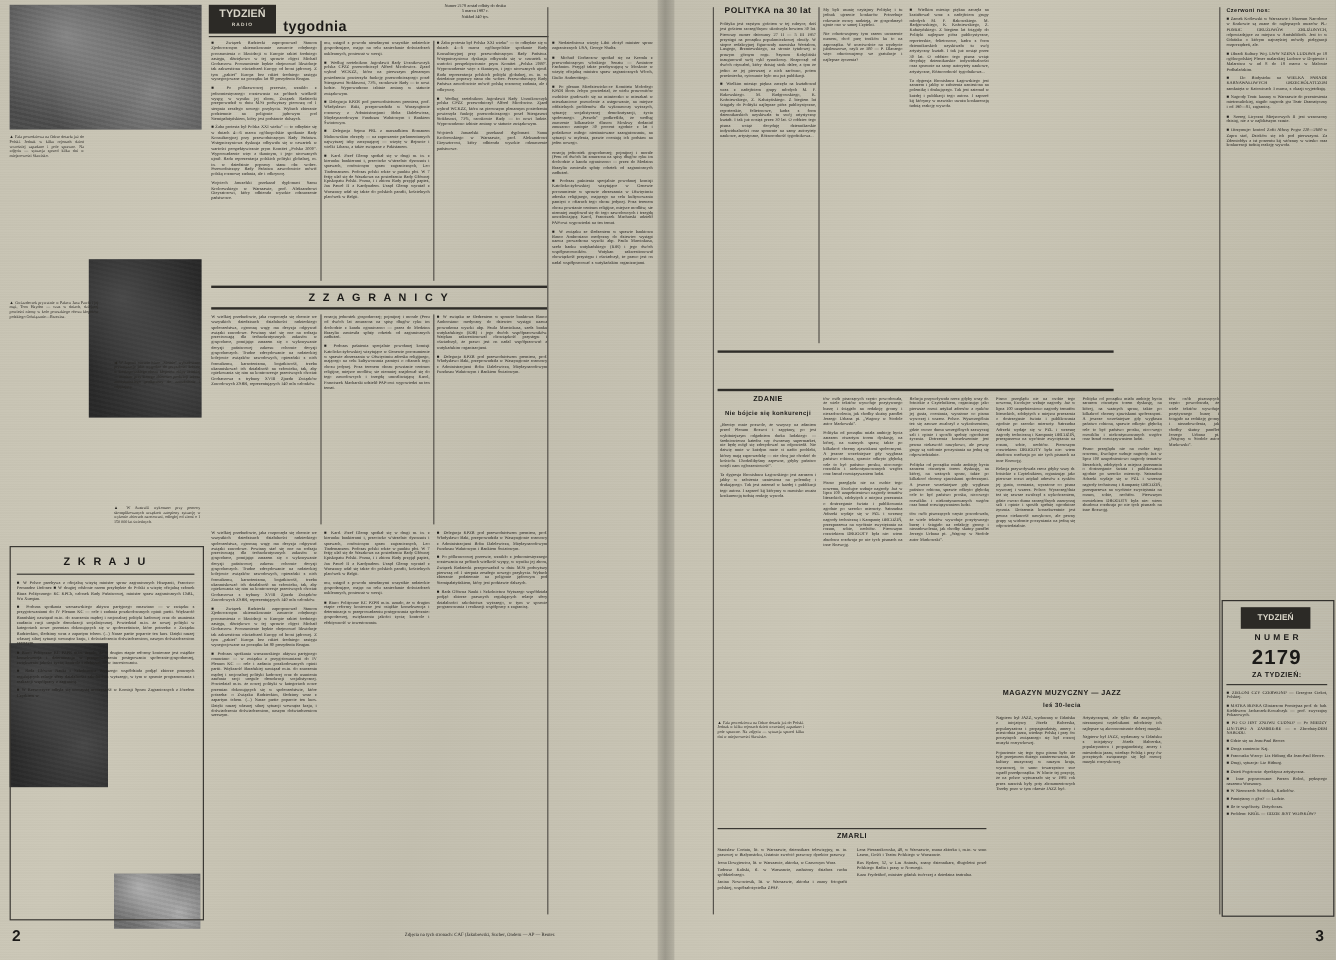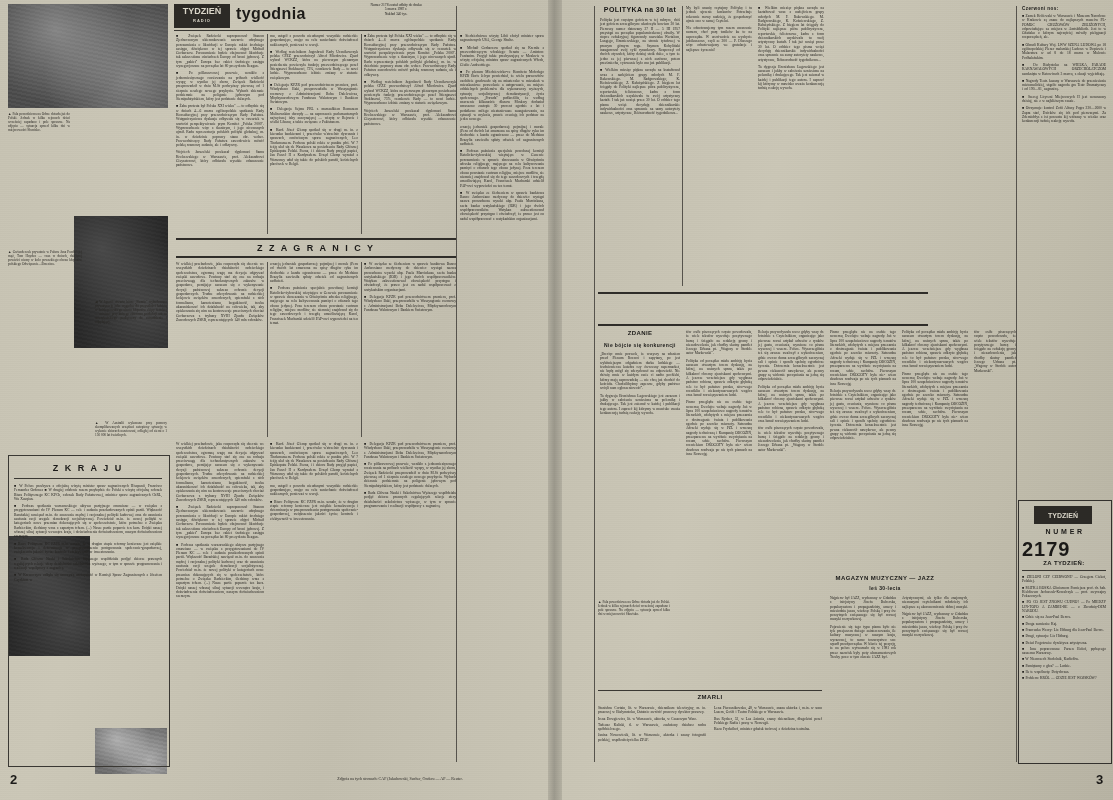--- a/index.html
+++ b/index.html
@@ -73,39 +73,39 @@
     font-family:"Liberation Sans", sans-serif;
     font-weight:bold;font-size:13px;
   }
   .footer{
     font-size:4px;text-align:center;color:#2b2926;
     font-family:"Liberation Serif", serif;
   }
   .adbox{border:1px solid #33312d;background:rgba(255,255,255,0.06);}
   .num-big{
     font-family:"Liberation Sans", sans-serif;
-    font-weight:bold;font-size:20px;letter-spacing:1px;
+    font-weight:bold;font-size:17px;text-align:center;letter-spacing:1px;
   }
   .center{text-align:center;}
   .col-sep{position:absolute;width:1px;background:#56534c;}
 </style>
 </head>
 <body>
 
 <div class="page">
 
   <div class="gutter"></div>
 
   <div class="col" style="left:174px;top:4px;width:56px;height:24px;">
     <div class="logo" style="width:56px;height:24px;font-size:9px;line-height:10px;flex-direction:column;">
       <span>TYDZIEŃ</span>
       <span style="font-size:4px;letter-spacing:1px;">RADIO</span>
     </div>
   </div>
-  <div class="col hdr" style="left:236px;top:5px;width:90px;font-size:16px;color:#1d1b18;">tygodnia</div>
+  <div class="col hdr" style="left:236px;top:15px;width:90px;font-size:12px;color:#1d1b18;">tygodnia</div>
   <div class="col" style="left:336px;top:3px;width:120px;">
     <div style="font-size:3.6px;line-height:4.4px;text-align:center;">Numer 2178 został odbity do druku</div>
     <div style="font-size:3.6px;line-height:4.4px;text-align:center;">5 marca 1987 r.</div>
     <div style="font-size:3.6px;line-height:4.4px;text-align:center;">Nakład 340 tys.</div>
   </div>
   <div class="col rule" style="left:174px;top:30px;width:283px;"></div>
 
   <div class="col photo ph-mid" style="left:8px;top:4px;width:160px;height:104px;"></div>
   <div class="col caption" style="left:8px;top:112px;width:62px;">▲ Fala powodziowa na Odrze dotarła już do Polski. Jednak w kilku rejonach dzień wcześniej zapadano i pole sprawne. Na zdjęciu — sytuacja sprzed kilku dni w miejscowości Sławisko.</div>
 

